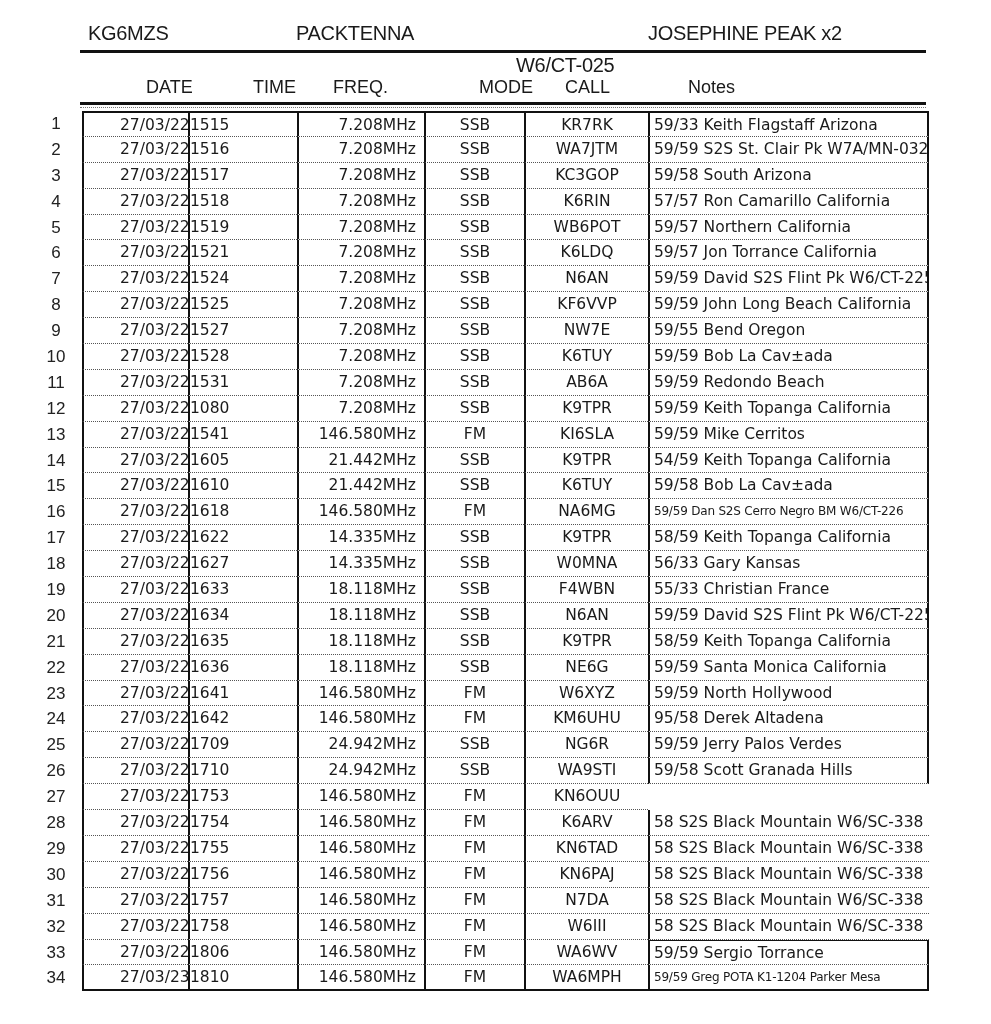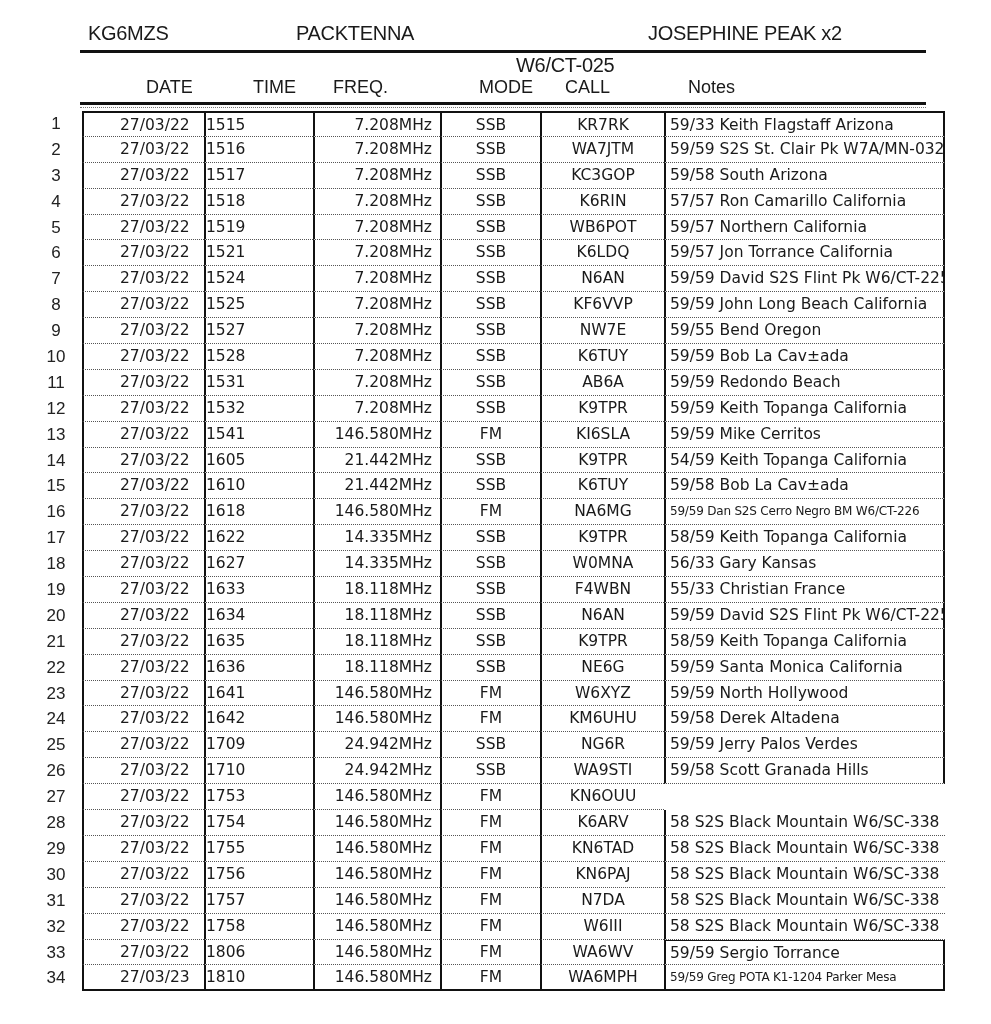--- a/index.html
+++ b/index.html
@@ -45,21 +45,21 @@
       position: relative; height: 25.9px; display: flex; align-items: stretch;
     }
     .cell {
       box-sizing: border-box; height: 100%; line-height: 25px;
       border-bottom: 1px dotted #555; white-space: nowrap; overflow: hidden;
     }
     .c-num {
       width: 52px; text-align: center; border-bottom: none; color: #222;
       font-family: "Liberation Sans", sans-serif; font-size: 17px;
     }
-    .c-date { width: 122px; text-align: left; border-left: 2px solid #111; padding-left: 36px; }
+    .c-date { width: 106px; text-align: right; border-left: 2px solid #111; padding-left: 36px; }
     .c-time { width: 109px; text-align: left; border-left: 2px solid #111; }
     .c-freq { width: 127px; text-align: right; padding-right: 8px; border-left: 2px solid #111; }
     .c-mode { width: 100px; text-align: center; border-left: 2px solid #111; }
     .c-call { width: 124px; text-align: center; border-left: 2px solid #111; }
     .c-notes { width: 281px; padding-left: 4px; border-left: 2px solid #111; border-right: 2px solid #111; }
     .c-notes.open-right { border-right: none; }
     .c-notes.small { font-size: 12px; letter-spacing: -0.2px; }
     .row.first .cell:not(.c-num) { border-top: 2px solid #111; }
     .row.last .cell:not(.c-num) { border-bottom: 2px solid #111; }
     .row.boxed-top .c-notes { border-top: 1.5px solid #111; }
@@ -182,21 +182,21 @@
       <div class="cell c-date">27/03/22</div>
       <div class="cell c-time">1531</div>
       <div class="cell c-freq">7.208MHz</div>
       <div class="cell c-mode">SSB</div>
       <div class="cell c-call">AB6A</div>
       <div class="cell c-notes">59/59 Redondo Beach</div>
     </div>
     <div class="row">
       <div class="cell c-num">12</div>
       <div class="cell c-date">27/03/22</div>
-      <div class="cell c-time">1532</div>
+      <div class="cell c-time">1080</div>
       <div class="cell c-freq">7.208MHz</div>
       <div class="cell c-mode">SSB</div>
       <div class="cell c-call">K9TPR</div>
       <div class="cell c-notes">59/59 Keith Topanga California</div>
     </div>
     <div class="row">
       <div class="cell c-num">13</div>
       <div class="cell c-date">27/03/22</div>
       <div class="cell c-time">1541</div>
       <div class="cell c-freq">146.580MHz</div>
@@ -294,21 +294,21 @@
       <div class="cell c-call">W6XYZ</div>
       <div class="cell c-notes">59/59 North Hollywood</div>
     </div>
     <div class="row">
       <div class="cell c-num">24</div>
       <div class="cell c-date">27/03/22</div>
       <div class="cell c-time">1642</div>
       <div class="cell c-freq">146.580MHz</div>
       <div class="cell c-mode">FM</div>
       <div class="cell c-call">KM6UHU</div>
-      <div class="cell c-notes">59/58 Derek Altadena</div>
+      <div class="cell c-notes">95/58 Derek Altadena</div>
     </div>
     <div class="row">
       <div class="cell c-num">25</div>
       <div class="cell c-date">27/03/22</div>
       <div class="cell c-time">1709</div>
       <div class="cell c-freq">24.942MHz</div>
       <div class="cell c-mode">SSB</div>
       <div class="cell c-call">NG6R</div>
       <div class="cell c-notes">59/59 Jerry Palos Verdes</div>
     </div>

